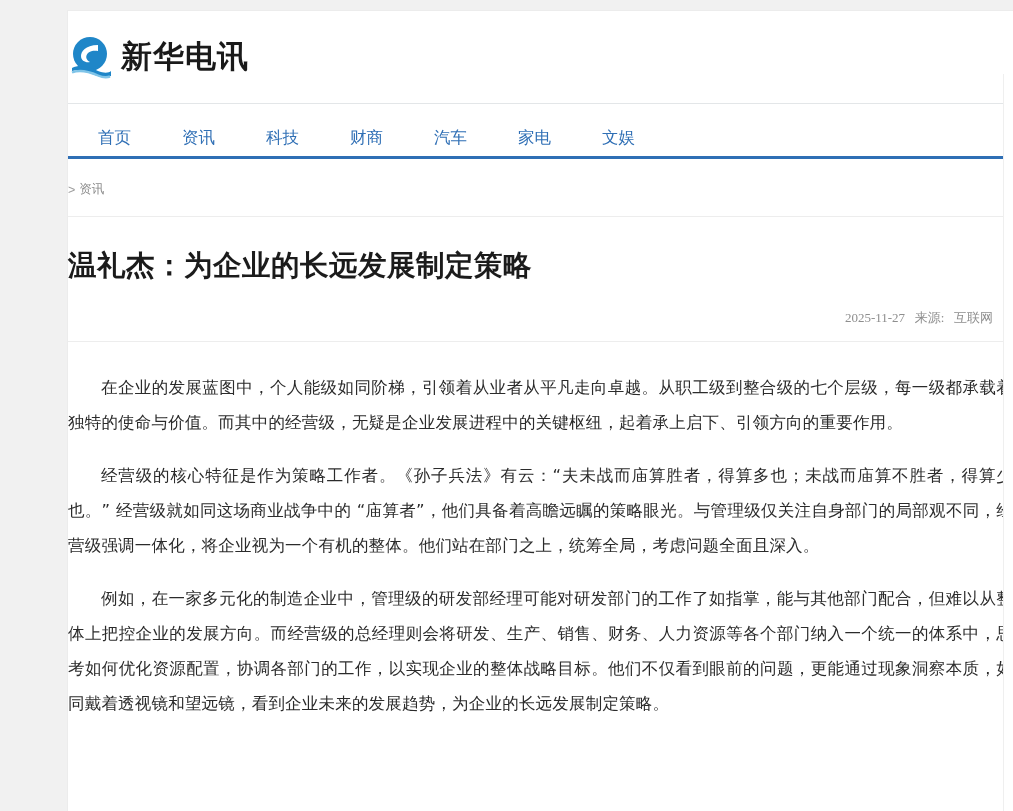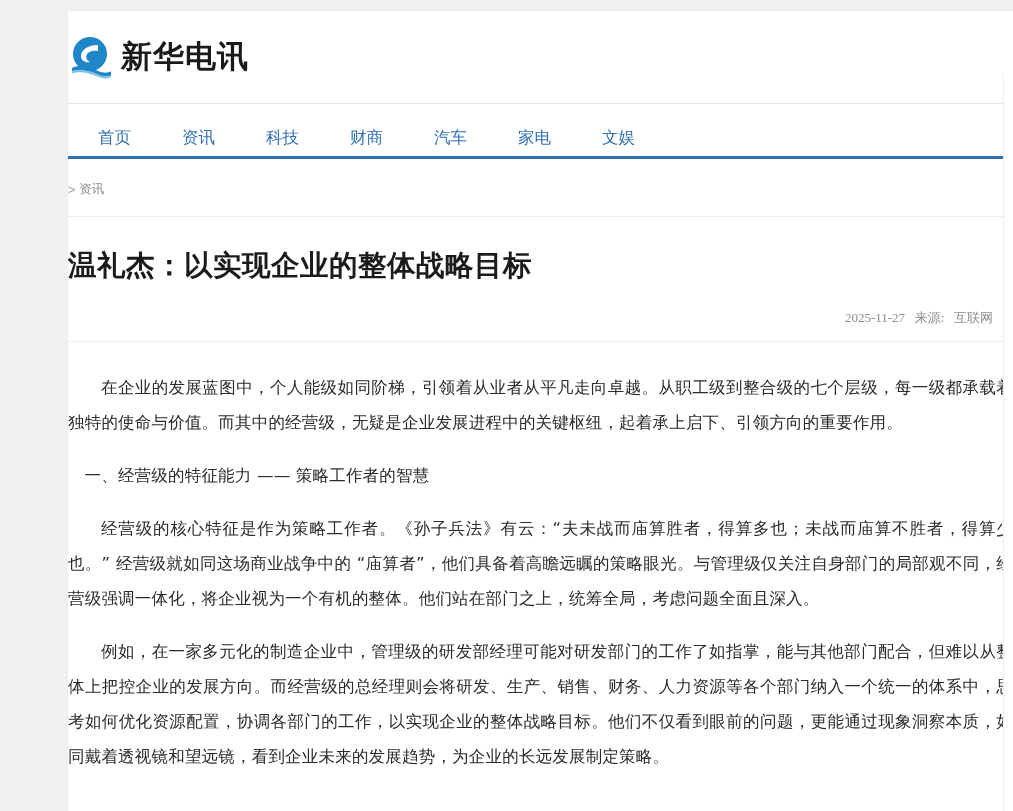--- a/index.html
+++ b/index.html
@@ -161,30 +161,29 @@
     <div class="nav-item">家电</div>
     <div class="nav-item">文娱</div>
   </div>
 
   <div class="breadcrumb">
     <span class="sep">&gt;</span>
     <span class="crumb">资讯</span>
   </div>
 
   <div class="article">
-    <h1 class="title">温礼杰：以实现企业的整体战略目标</h1>
+    <h1 class="title">温礼杰：为企业的长远发展制定策略</h1>
 
     <div class="meta">
       <span>2025-11-27</span>
       <span>来源:</span>
       <span>互联网</span>
     </div>
 
     <div class="body-text">
       <p class="para">在企业的发展蓝图中，个人能级如同阶梯，引领着从业者从平凡走向卓越。从职工级到整合级的七个层级，每一级都承载着独特的使命与价值。而其中的经营级，无疑是企业发展进程中的关键枢纽，起着承上启下、引领方向的重要作用。</p>
-      <p class="para section">一、经营级的特征能力 —— 策略工作者的智慧</p>
       <p class="para">经营级的核心特征是作为策略工作者。《孙子兵法》有云：“夫未战而庙算胜者，得算多也；未战而庙算不胜者，得算少也。” 经营级就如同这场商业战争中的 “庙算者”，他们具备着高瞻远瞩的策略眼光。与管理级仅关注自身部门的局部观不同，经营级强调一体化，将企业视为一个有机的整体。他们站在部门之上，统筹全局，考虑问题全面且深入。</p>
       <p class="para">例如，在一家多元化的制造企业中，管理级的研发部经理可能对研发部门的工作了如指掌，能与其他部门配合，但难以从整体上把控企业的发展方向。而经营级的总经理则会将研发、生产、销售、财务、人力资源等各个部门纳入一个统一的体系中，思考如何优化资源配置，协调各部门的工作，以实现企业的整体战略目标。他们不仅看到眼前的问题，更能通过现象洞察本质，如同戴着透视镜和望远镜，看到企业未来的发展趋势，为企业的长远发展制定策略。</p>
     </div>
   </div>
 
   <div class="right-edge"></div>
 </div>
 
 </body></html>

